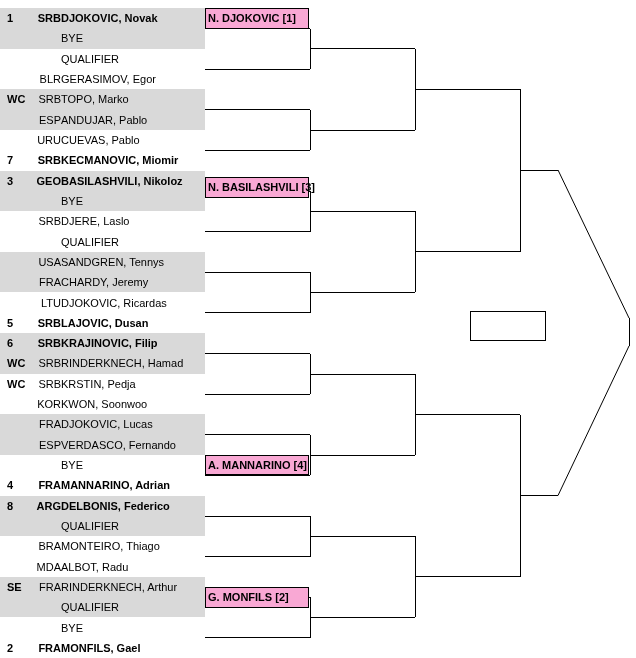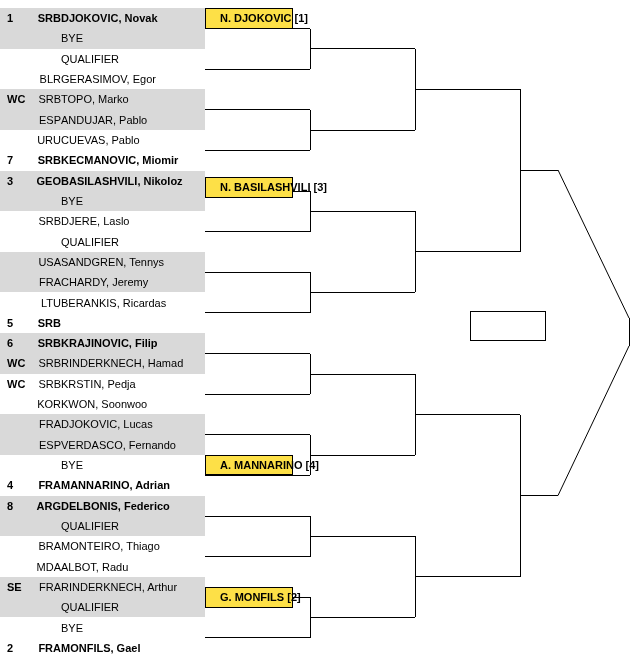--- a/index.html
+++ b/index.html
@@ -6,23 +6,23 @@
   .page{position:relative;width:636px;height:658px;background:#fff;
         font-family:"Liberation Sans",sans-serif;font-size:11px;color:#000;overflow:hidden;}
   .panel{position:absolute;left:0;top:8px;width:205px;}
   .block{height:40.625px;}
   .block.gray{background:var(--row-shade,#d9d9d9);}
   .prow{display:flex;align-items:center;height:20.3125px;white-space:nowrap;}
   .entry{flex:none;width:24px;padding-left:7px;font-weight:bold;}
   .cc{flex:none;width:30px;text-align:right;}
   .nm{flex:1;overflow:hidden;}
   .bseed{font-weight:bold;}
-  .wbox{position:absolute;left:205px;width:88px;height:20.5px;border:1px solid var(--line-color,#000);
-        background:#fde047;box-sizing:border-box;display:flex;align-items:center;
-        padding-left:14px;font-weight:bold;white-space:nowrap;}
+  .wbox{position:absolute;left:205px;width:104px;height:20.5px;border:1px solid var(--line-color,#000);
+        background:#f9a8d4;box-sizing:border-box;display:flex;align-items:center;
+        padding-left:2px;font-weight:bold;white-space:nowrap;}
   .champ{position:absolute;left:470px;top:311px;width:76px;height:30px;
          border:1px solid var(--line-color,#000);box-sizing:border-box;background:#fff;}
   svg.lines{position:absolute;left:0;top:0;}
   svg.lines line{stroke:var(--line-color,#000);stroke-width:1;shape-rendering:crispEdges;}
   svg.lines line.d{shape-rendering:auto;}
 </style>
 </head>
 <body>
 
 <div class="page">
@@ -117,25 +117,26 @@
         <span class="entry"></span>
         <span class="cc">FRA</span>
         <span class="nm">CHARDY, Jeremy</span>
       </div>
     </div>
 
     <div class="block">
       <div class="prow">
         <span class="entry"></span>
         <span class="cc">LTU</span>
-        <span class="nm">BERANKIS, Ricardas</span>
+        <span class="nm">DJOKOVIC, Ricardas</span>
       </div>
       <div class="prow">
         <span class="entry">5</span>
         <span class="cc bseed">SRB</span>
+        <span class="nm bseed">LAJOVIC, Dusan</span>
       </div>
     </div>
 
     <div class="block gray">
       <div class="prow">
         <span class="entry">6</span>
         <span class="cc bseed">SRB</span>
         <span class="nm bseed">KRAJINOVIC, Filip</span>
       </div>
       <div class="prow">

